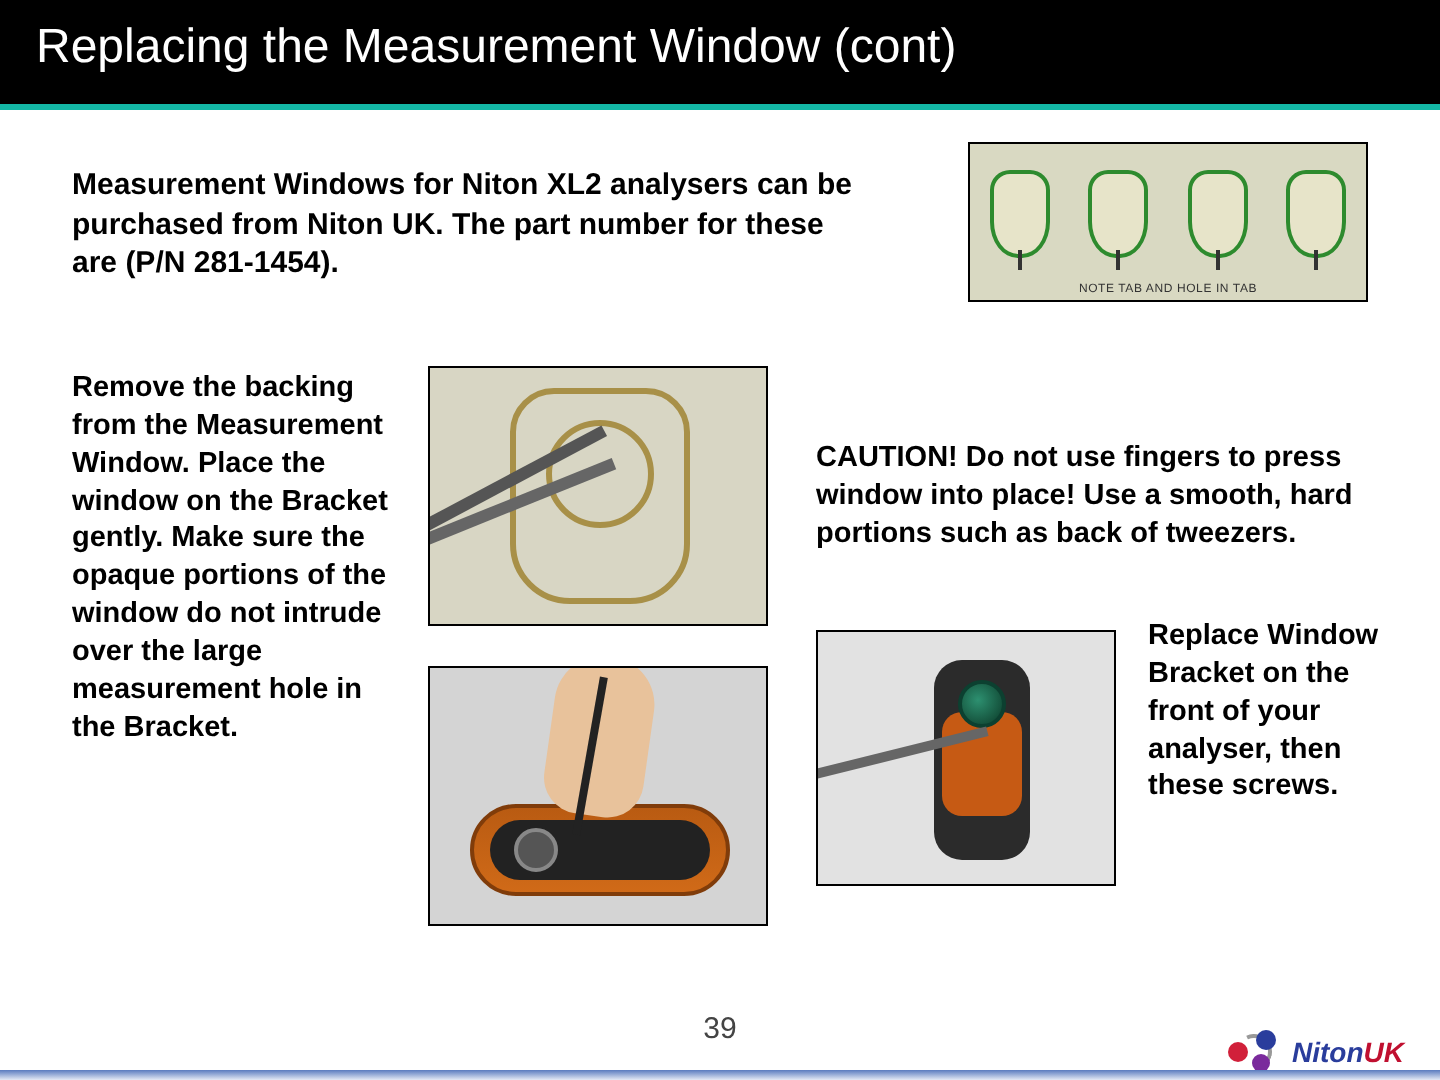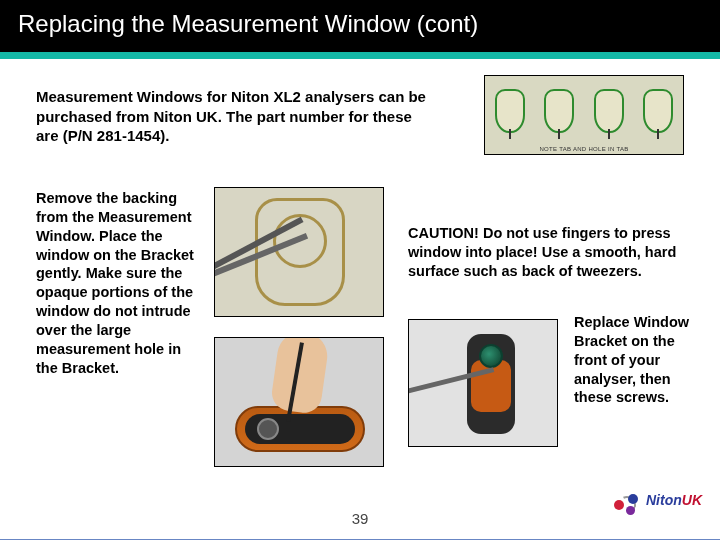--- a/index.html
+++ b/index.html
@@ -1,18 +1,18 @@
 <!DOCTYPE html>
 <html><head>
 <meta charset="utf-8">
 <style>
   * { margin: 0; padding: 0; box-sizing: border-box; }
   html, body { width: 720px; height: 540px; font-family: Arial, Helvetica, sans-serif; background: #fff; }
   .slide { width: 720px; height: 540px; position: relative; background: #fff; overflow: hidden; }
-  .titlebar { background: #000; color: #fff; padding: 10px 18px 14px; font-size: 24px; font-weight: 400; border-bottom: 7px solid #14b8a6; }
+  .titlebar { background: #000; color: #fff; padding: 10px 18px 14px; font-size: 24px; font-weight: 400; border-bottom: 3px solid #14b8a6; }
   .content { position: relative; width: 100%; height: calc(100% - 54px); }
   .intro { position: absolute; left: 36px; top: 28px; width: 390px; font-size: 15px; font-weight: bold; line-height: 1.3; }
   .img-tabs { position: absolute; right: 36px; top: 16px; width: 200px; height: 80px; border: 1px solid #000; background: #d9d9c2; }
   .tabs-row { position: absolute; top: 10px; left: 0; right: 0; height: 50px; display: flex; justify-content: space-around; align-items: center; }
   .tab { width: 30px; height: 44px; background: #e7e4c9; border: 2px solid #2e8b2e; border-radius: 10px 10px 14px 14px / 10px 10px 18px 18px; position: relative; }
   .tab::after { content: ""; position: absolute; bottom: -8px; left: 50%; margin-left: -1px; width: 2px; height: 10px; background: #333; }
   .tabs-caption { position: absolute; bottom: 2px; left: 0; right: 0; text-align: center; font-size: 6px; letter-spacing: .3px; color: #333; }
   .left-text { position: absolute; left: 36px; top: 130px; width: 160px; font-size: 14.5px; font-weight: bold; line-height: 1.3; }
   .img-window { position: absolute; left: 214px; top: 128px; width: 170px; height: 130px; border: 1px solid #000; background: #d8d6c4; overflow: hidden; }
   .window-frame { position: absolute; left: 40px; top: 10px; width: 90px; height: 108px; border: 3px solid #a89048; border-radius: 22px 22px 30px 30px; background: transparent; }
@@ -26,21 +26,21 @@
   .press-circle { position: absolute; left: 42px; bottom: 26px; width: 22px; height: 22px; background: #555; border-radius: 50%; border: 2px solid #888; }
   .finger { position: absolute; left: 60px; top: -6px; width: 50px; height: 80px; background: #e8c29b; border-radius: 24px 24px 18px 18px; transform: rotate(8deg); }
   .tool { position: absolute; left: 78px; top: 4px; width: 4px; height: 80px; background: #222; transform: rotate(10deg); }
   .img-final { position: absolute; left: 408px; top: 260px; width: 150px; height: 128px; border: 1px solid #000; background: #e2e2e2; overflow: hidden; }
   .final-device { position: absolute; left: 58px; top: 14px; width: 48px; height: 100px; background: #2b2b2b; border-radius: 14px; }
   .final-orange { position: absolute; left: 62px; top: 40px; width: 40px; height: 52px; background: #c65a14; border-radius: 10px; }
   .final-lens { position: absolute; left: 70px; top: 24px; width: 24px; height: 24px; background: radial-gradient(circle at 40% 40%, #2d9070, #0b3a28); border-radius: 50%; border: 2px solid #0c4030; }
   .final-tweezer { position: absolute; left: -4px; top: 58px; width: 90px; height: 5px; background: #666; transform: rotate(-14deg); }
   .final-text { position: absolute; left: 574px; top: 254px; width: 116px; font-size: 14.5px; font-weight: bold; line-height: 1.3; }
   .pagenum { position: absolute; left: 0; right: 0; bottom: 18px; text-align: center; font-size: 15px; color: #444; }
-  .logo { position: absolute; right: 18px; bottom: 27px; display: flex; align-items: flex-start; gap: 6px; }
+  .logo { position: absolute; right: 18px; bottom: 2px; display: flex; align-items: center; gap: 6px; }
   .logo-swirl { width: 26px; height: 26px; position: relative; }
   .orb { position: absolute; border-radius: 50%; }
   .orb.r { width: 10px; height: 10px; background: #d1203a; left: 0; top: 8px; }
   .orb.b { width: 10px; height: 10px; background: #2a3d9c; left: 14px; top: 2px; }
   .orb.p { width: 9px; height: 9px; background: #7a2a9c; left: 12px; top: 14px; }
   .swirl { position: absolute; left: 4px; top: 4px; width: 18px; height: 18px; border: 2px solid #999; border-radius: 50%; border-left-color: transparent; border-bottom-color: transparent; transform: rotate(20deg); }
   .logo-text { font-size: 14px; font-style: italic; color: #333; }
   .logo-text .n { color: #2a3d9c; font-weight: bold; }
   .logo-text .uk { color: #c01030; font-weight: bold; }
   .gradline { position:absolute; left:0; right:0; bottom:0; height:6px; background:linear-gradient(#5a7bbf,#fff); }
@@ -67,21 +67,21 @@
 
     <div class="left-text">Remove the backing from the Measurement Window. Place the window on the Bracket gently. Make sure the opaque portions of the window do not intrude over the large measurement hole in the Bracket.</div>
 
     <div class="img-window">
       <div class="window-frame"></div>
       <div class="window-hole"></div>
       <div class="tweezer"></div>
       <div class="tweezer2"></div>
     </div>
 
-    <div class="caution">CAUTION! Do not use fingers to press window into place! Use a smooth, hard surface such as back of tweezers.</div>
+    <div class="caution">CAUTION! Do not use fingers to press window into place! Use a smooth, hard portions such as back of tweezers.</div>
 
     <div class="img-press">
       <div class="press-base"></div>
       <div class="press-top"></div>
       <div class="press-circle"></div>
       <div class="finger"></div>
       <div class="tool"></div>
     </div>
 
     <div class="img-final">

